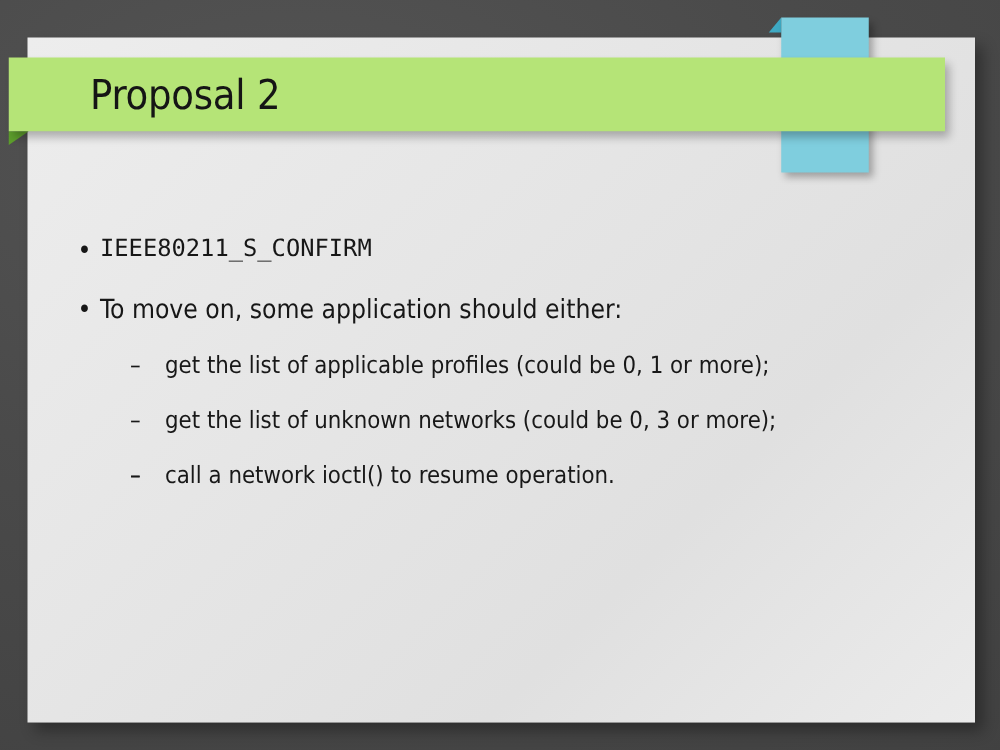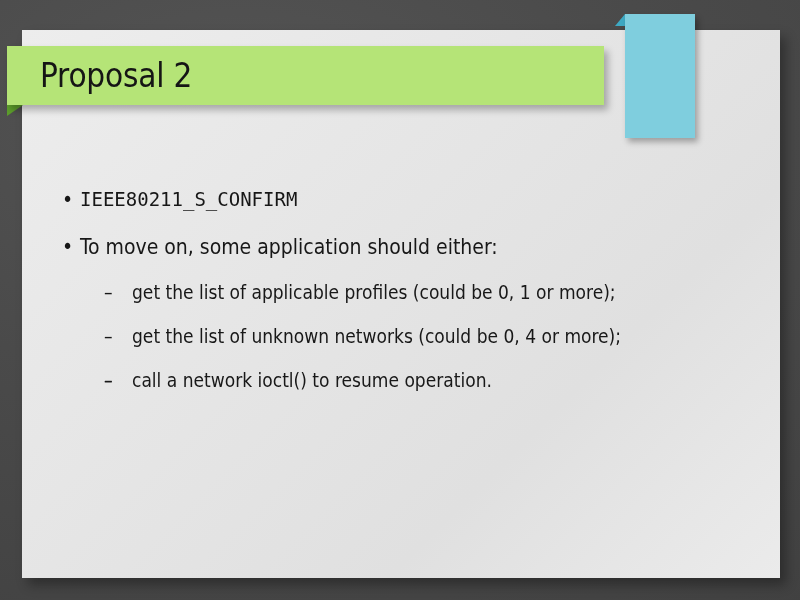--- a/index.html
+++ b/index.html
@@ -52,26 +52,27 @@
     height: 0;
     border-left: 10px solid transparent;
     border-bottom: 12px solid #3ea9c3;
   }
 
   
   .title-ribbon {
     position: absolute;
     left: 7px;
     top: 46px;
-    width: 597px;
+    width: 717px;
     height: 59px;
     background: #b5e477;
     box-shadow: 4px 5px 7px rgba(0,0,0,0.28);
     display: flex;
     align-items: center;
+    padding-left: 32px;
   }
   .title-ribbon-fold {
     position: absolute;
     left: 7px;
     top: 105px;
     width: 0;
     height: 0;
     border-right: 16px solid transparent;
     border-top: 11px solid #5d9e2c;
   }
@@ -171,21 +172,21 @@
 
       <div class="sub-list">
 
         <div class="bullet-l2">
           <span class="marker">–</span>
           <span>get the list of applicable profiles (could be 0, 1 or more);</span>
         </div>
 
         <div class="bullet-l2">
           <span class="marker">–</span>
-          <span>get the list of unknown networks (could be 0, 4 or more);</span>
+          <span>get the list of unknown networks (could be 0, 3 or more);</span>
         </div>
 
         <div class="bullet-l2">
           <span class="marker">–</span>
         </div>
 
         <div class="bullet-l2">
           <span class="marker">–</span>
           <span>call a network ioctl() to resume operation.</span>
         </div>

